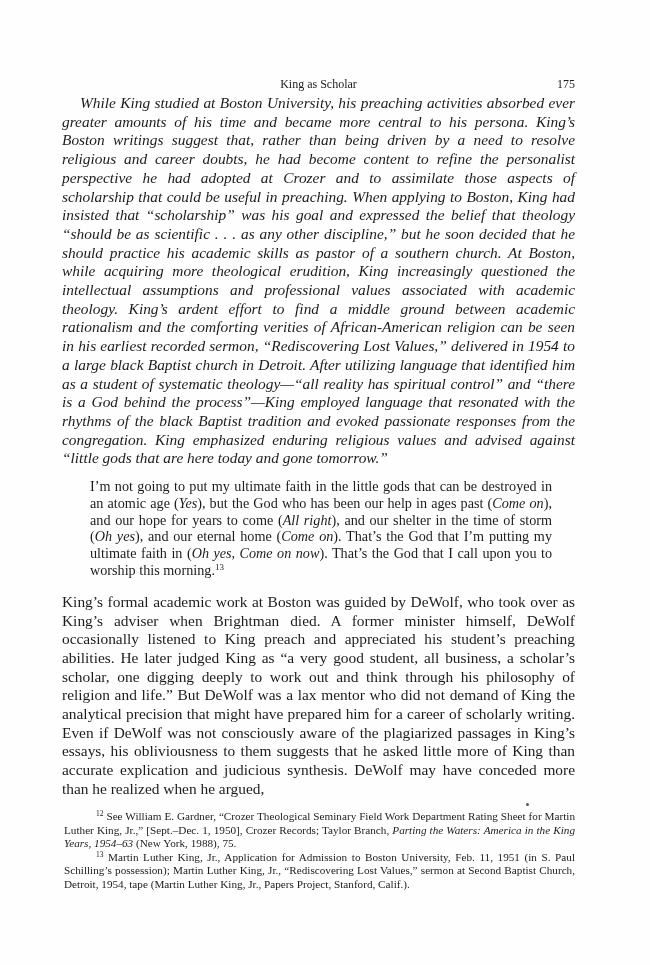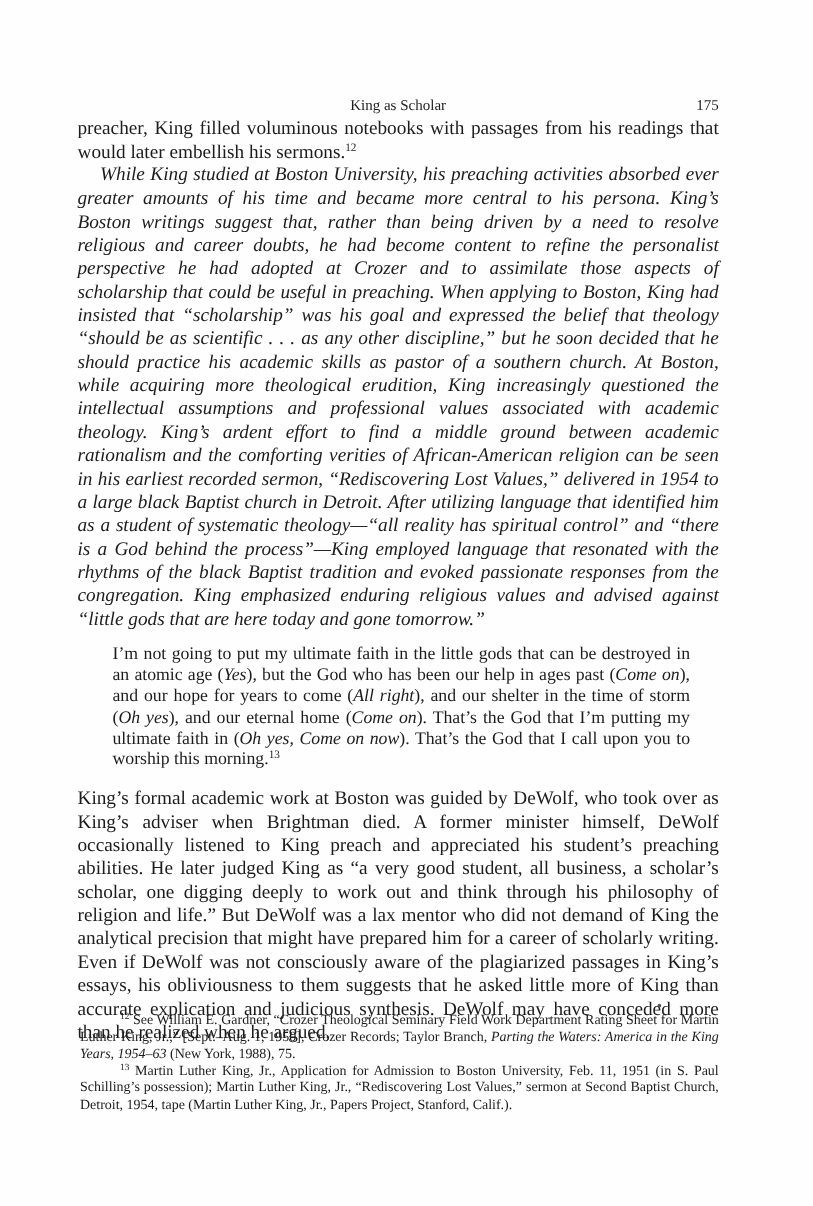--- a/index.html
+++ b/index.html
@@ -46,29 +46,28 @@
 <body>
 
 <div class="page">
 
   <div class="running-head">
     <span class="running-title">King as Scholar</span>
     <span class="page-number">175</span>
   </div>
 
   <div class="body">
-    <p><span>preacher, King filled voluminous notebooks with passages from his readings that would later embellish his sermons.</span><sup class="fn">12</sup></p>
 
     <p class="indent"><span>While King studied at Boston University, his preaching activities absorbed ever greater amounts of his time and became more central to his persona. King’s Boston writings suggest that, rather than being driven by a need to resolve religious and career doubts, he had become content to refine the personalist perspective he had adopted at Crozer and to assimilate those aspects of scholarship that could be useful in preaching. When applying to Boston, King had insisted that “scholarship” was his goal and expressed the belief that theology “should be as scientific . . . as any other discipline,” but he soon decided that he should practice his academic skills as pastor of a southern church. At Boston, while acquiring more theological erudition, King increasingly questioned the intellectual assumptions and professional values associated with academic theology. King’s ardent effort to find a middle ground between academic rationalism and the comforting verities of African-American religion can be seen in his earliest recorded sermon, “Rediscovering Lost Values,” delivered in 1954 to a large black Baptist church in Detroit. After utilizing language that identified him as a student of systematic theology—“all reality has spiritual control” and “there is a God behind the process”—King employed language that resonated with the rhythms of the black Baptist tradition and evoked passionate responses from the congregation. King emphasized enduring religious values and advised against “little gods that are here today and gone tomorrow.”</span></p>
 
     <p class="blockquote"><span>I’m not going to put my ultimate faith in the little gods that can be destroyed in an atomic age (</span><i>Yes</i><span>), but the God who has been our help in ages past (</span><i>Come on</i><span>), and our hope for years to come (</span><i>All right</i><span>), and our shelter in the time of storm (</span><i>Oh yes</i><span>), and our eternal home (</span><i>Come on</i><span>). That’s the God that I’m putting my ultimate faith in (</span><i>Oh yes, Come on now</i><span>). That’s the God that I call upon you to worship this morning.</span><sup class="fn">13</sup></p>
 
     <p><span>King’s formal academic work at Boston was guided by DeWolf, who took over as King’s adviser when Brightman died. A former minister himself, DeWolf occasionally listened to King preach and appreciated his student’s preaching abilities. He later judged King as “a very good student, all business, a scholar’s scholar, one digging deeply to work out and think through his philosophy of religion and life.” But DeWolf was a lax mentor who did not demand of King the analytical precision that might have prepared him for a career of scholarly writing. Even if DeWolf was not consciously aware of the plagiarized passages in King’s essays, his obliviousness to them suggests that he asked little more of King than accurate explication and judicious synthesis. DeWolf may have conceded more than he realized when he argued,</span></p>
   </div>
 
   <div class="artifact"></div>
 
   <div class="footnotes">
-    <p><sup class="fnm">12</sup> <span>See William E. Gardner, “Crozer Theological Seminary Field Work Department Rating Sheet for Martin Luther King, Jr.,” [Sept.–Aug. 1, 1950], Crozer Records; Taylor Branch, </span><i>Parting the Waters: America in the King Years, 1954–63</i><span> (New York, 1988), 75.</span></p>
+    <p><sup class="fnm">12</sup> <span>See William E. Gardner, “Crozer Theological Seminary Field Work Department Rating Sheet for Martin Luther King, Jr.,” [Sept.–Dec. 1, 1950], Crozer Records; Taylor Branch, </span><i>Parting the Waters: America in the King Years, 1954–63</i><span> (New York, 1988), 75.</span></p>
     <p><sup class="fnm">13</sup> <span>Martin Luther King, Jr., Application for Admission to Boston University, Feb. 11, 1951 (in S. Paul Schilling’s possession); Martin Luther King, Jr., “Rediscovering Lost Values,” sermon at Second Baptist Church, Detroit, 1954, tape (Martin Luther King, Jr., Papers Project, Stanford, Calif.).</span></p>
   </div>
 
 </div>
 
 </body></html>

